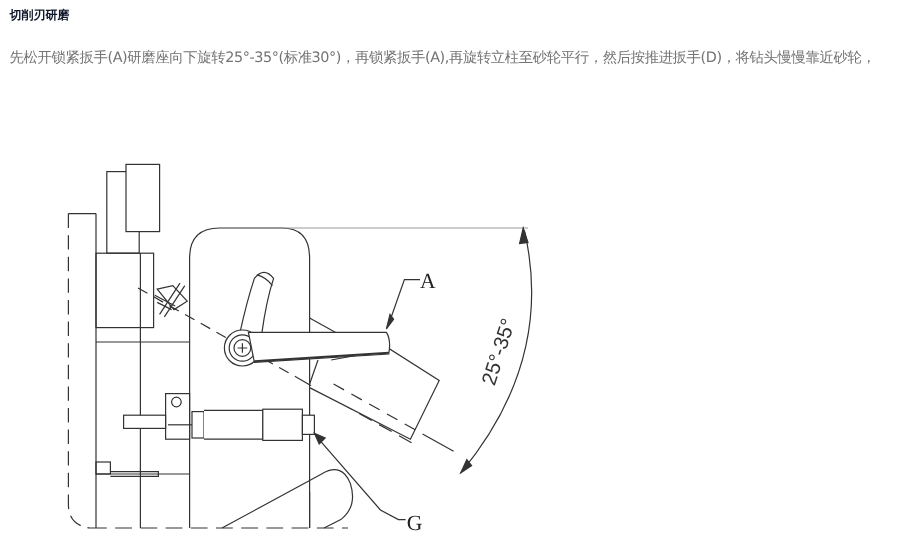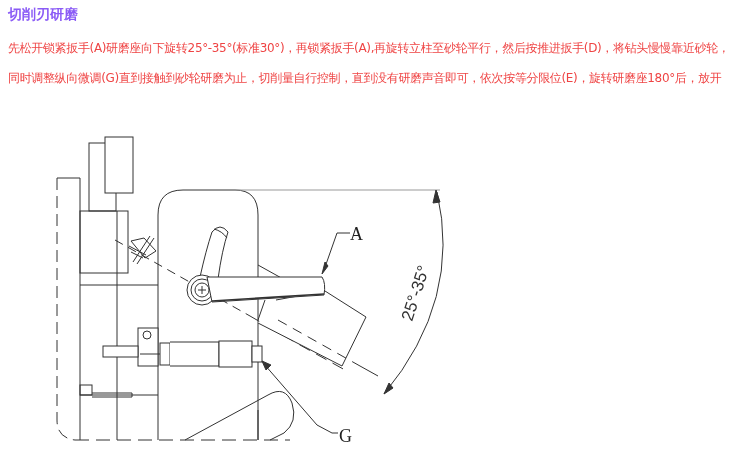--- a/index.html
+++ b/index.html
@@ -1,34 +1,33 @@
 <!DOCTYPE html>
 <html><head>
   <meta charset="utf-8">
   <style>
     html, body { margin: 0; padding: 0; background: #ffffff; }
     body { width: 752px; height: 452px; overflow: hidden; position: relative;
            font-family: "DejaVu Sans", "Liberation Sans", sans-serif; color: #333333; }
-    .title { position: absolute; left: 8px; top: 6px; font-size: 14px; font-weight: bold;
-             color: #8b5cf6; letter-spacing: 0px; }
+    .title { position: absolute; left: 8px; top: 6px; font-size: 10px; font-weight: bold;
+             color: #0f172a; letter-spacing: 0px; }
     .para { position: absolute; left: 8px; top: 34px; width: 742px; font-size: 12px;
-            line-height: 29.5px; color: #ef4444; letter-spacing: -0.35px; }
+            line-height: 29.5px; color: #737373; letter-spacing: -0.35px; }
     .para span { display: block; white-space: nowrap; }
     .figure { position: absolute; left: 0; top: 120px; width: 752px; height: 332px; }
     .lbl { font-family: "Liberation Serif", "DejaVu Serif", serif; fill: #222; }
     .ang { font-family: "Liberation Sans", "DejaVu Sans", sans-serif; fill: #333; }
   </style>
 </head>
 <body>
 
 <div class="title">切削刃研磨</div>
 
 <div class="para">
   <span>先松开锁紧扳手(A)研磨座向下旋转25°-35°(标准30°)，再锁紧扳手(A),再旋转立柱至砂轮平行，然后按推进扳手(D)，将钻头慢慢靠近砂轮，</span>
-  <span>同时调整纵向微调(G)直到接触到砂轮研磨为止，切削量自行控制，直到没有研磨声音即可，依次按等分限位(E)，旋转研磨座180°后，放开</span>
 </div>
 
 <div class="figure">
   <svg width="752" height="332" viewBox="0 120 752 332">
     <g fill="none" stroke="#333" stroke-width="1">
 
       <path d="M57 178 L80 178"></path>
       <path d="M57 178 L57 420 Q57 438 75 440" stroke-dasharray="12 6"></path>
       <path d="M75 440 L290 440" stroke-dasharray="14 7"></path>
 

